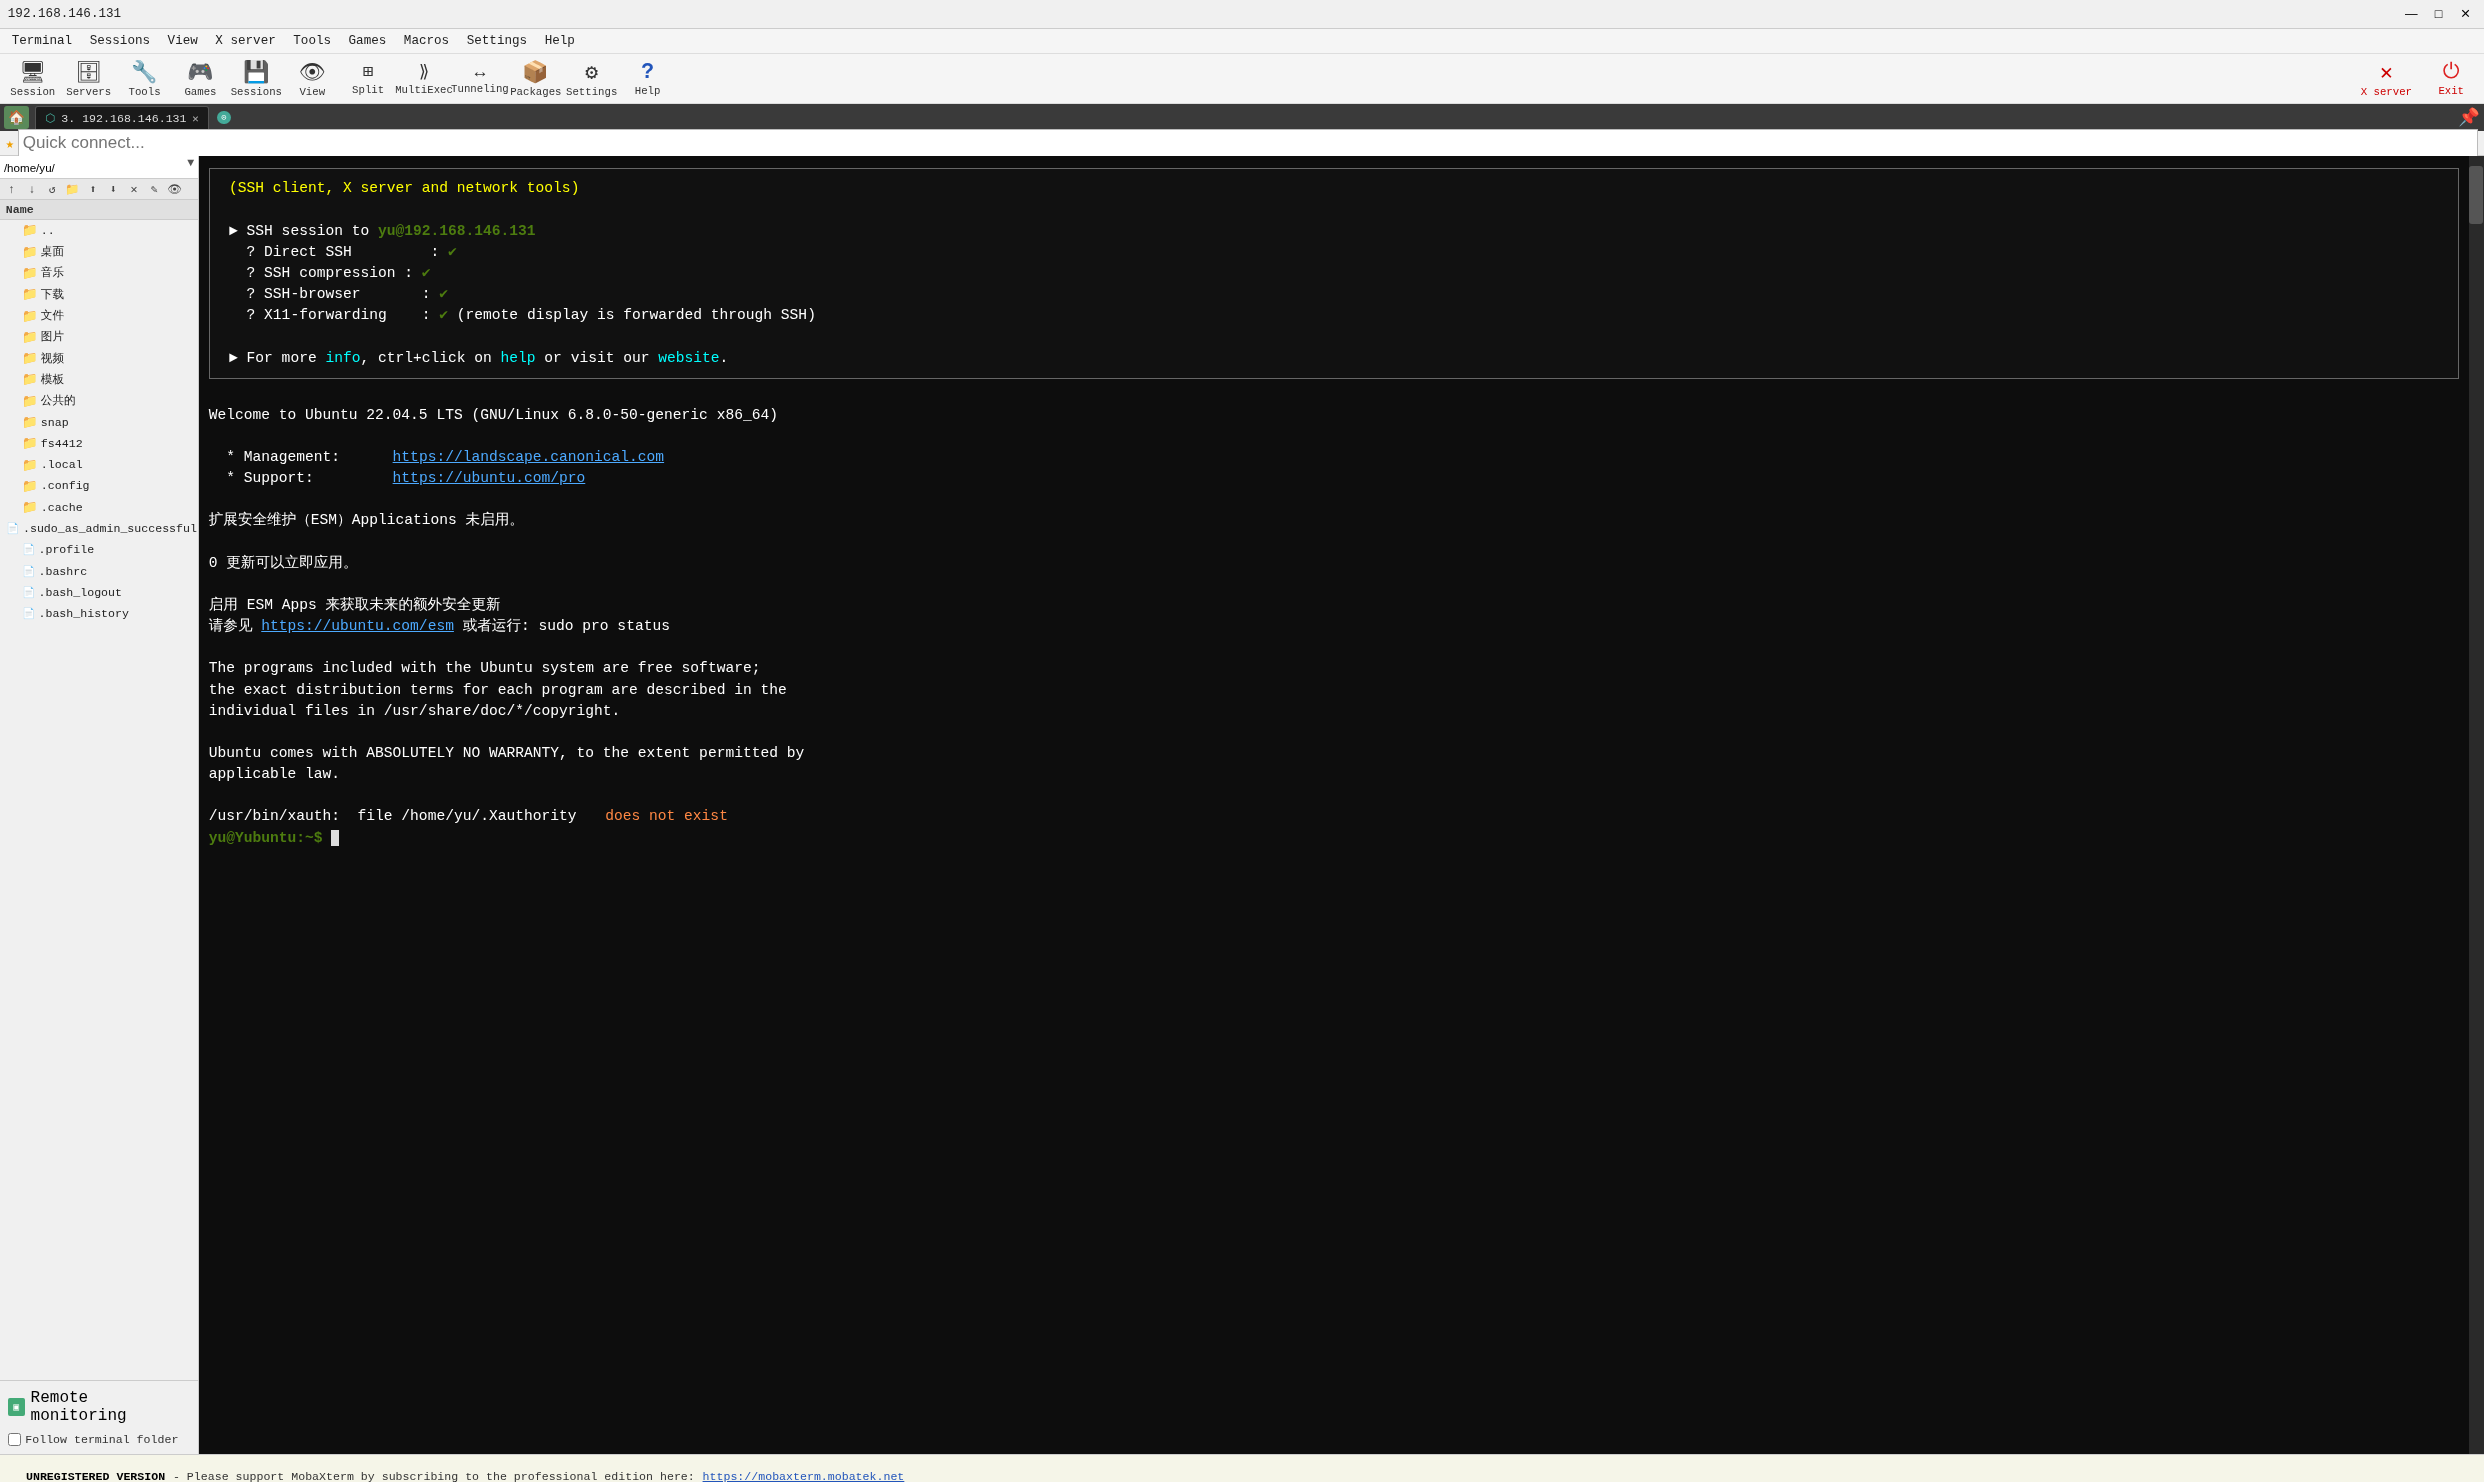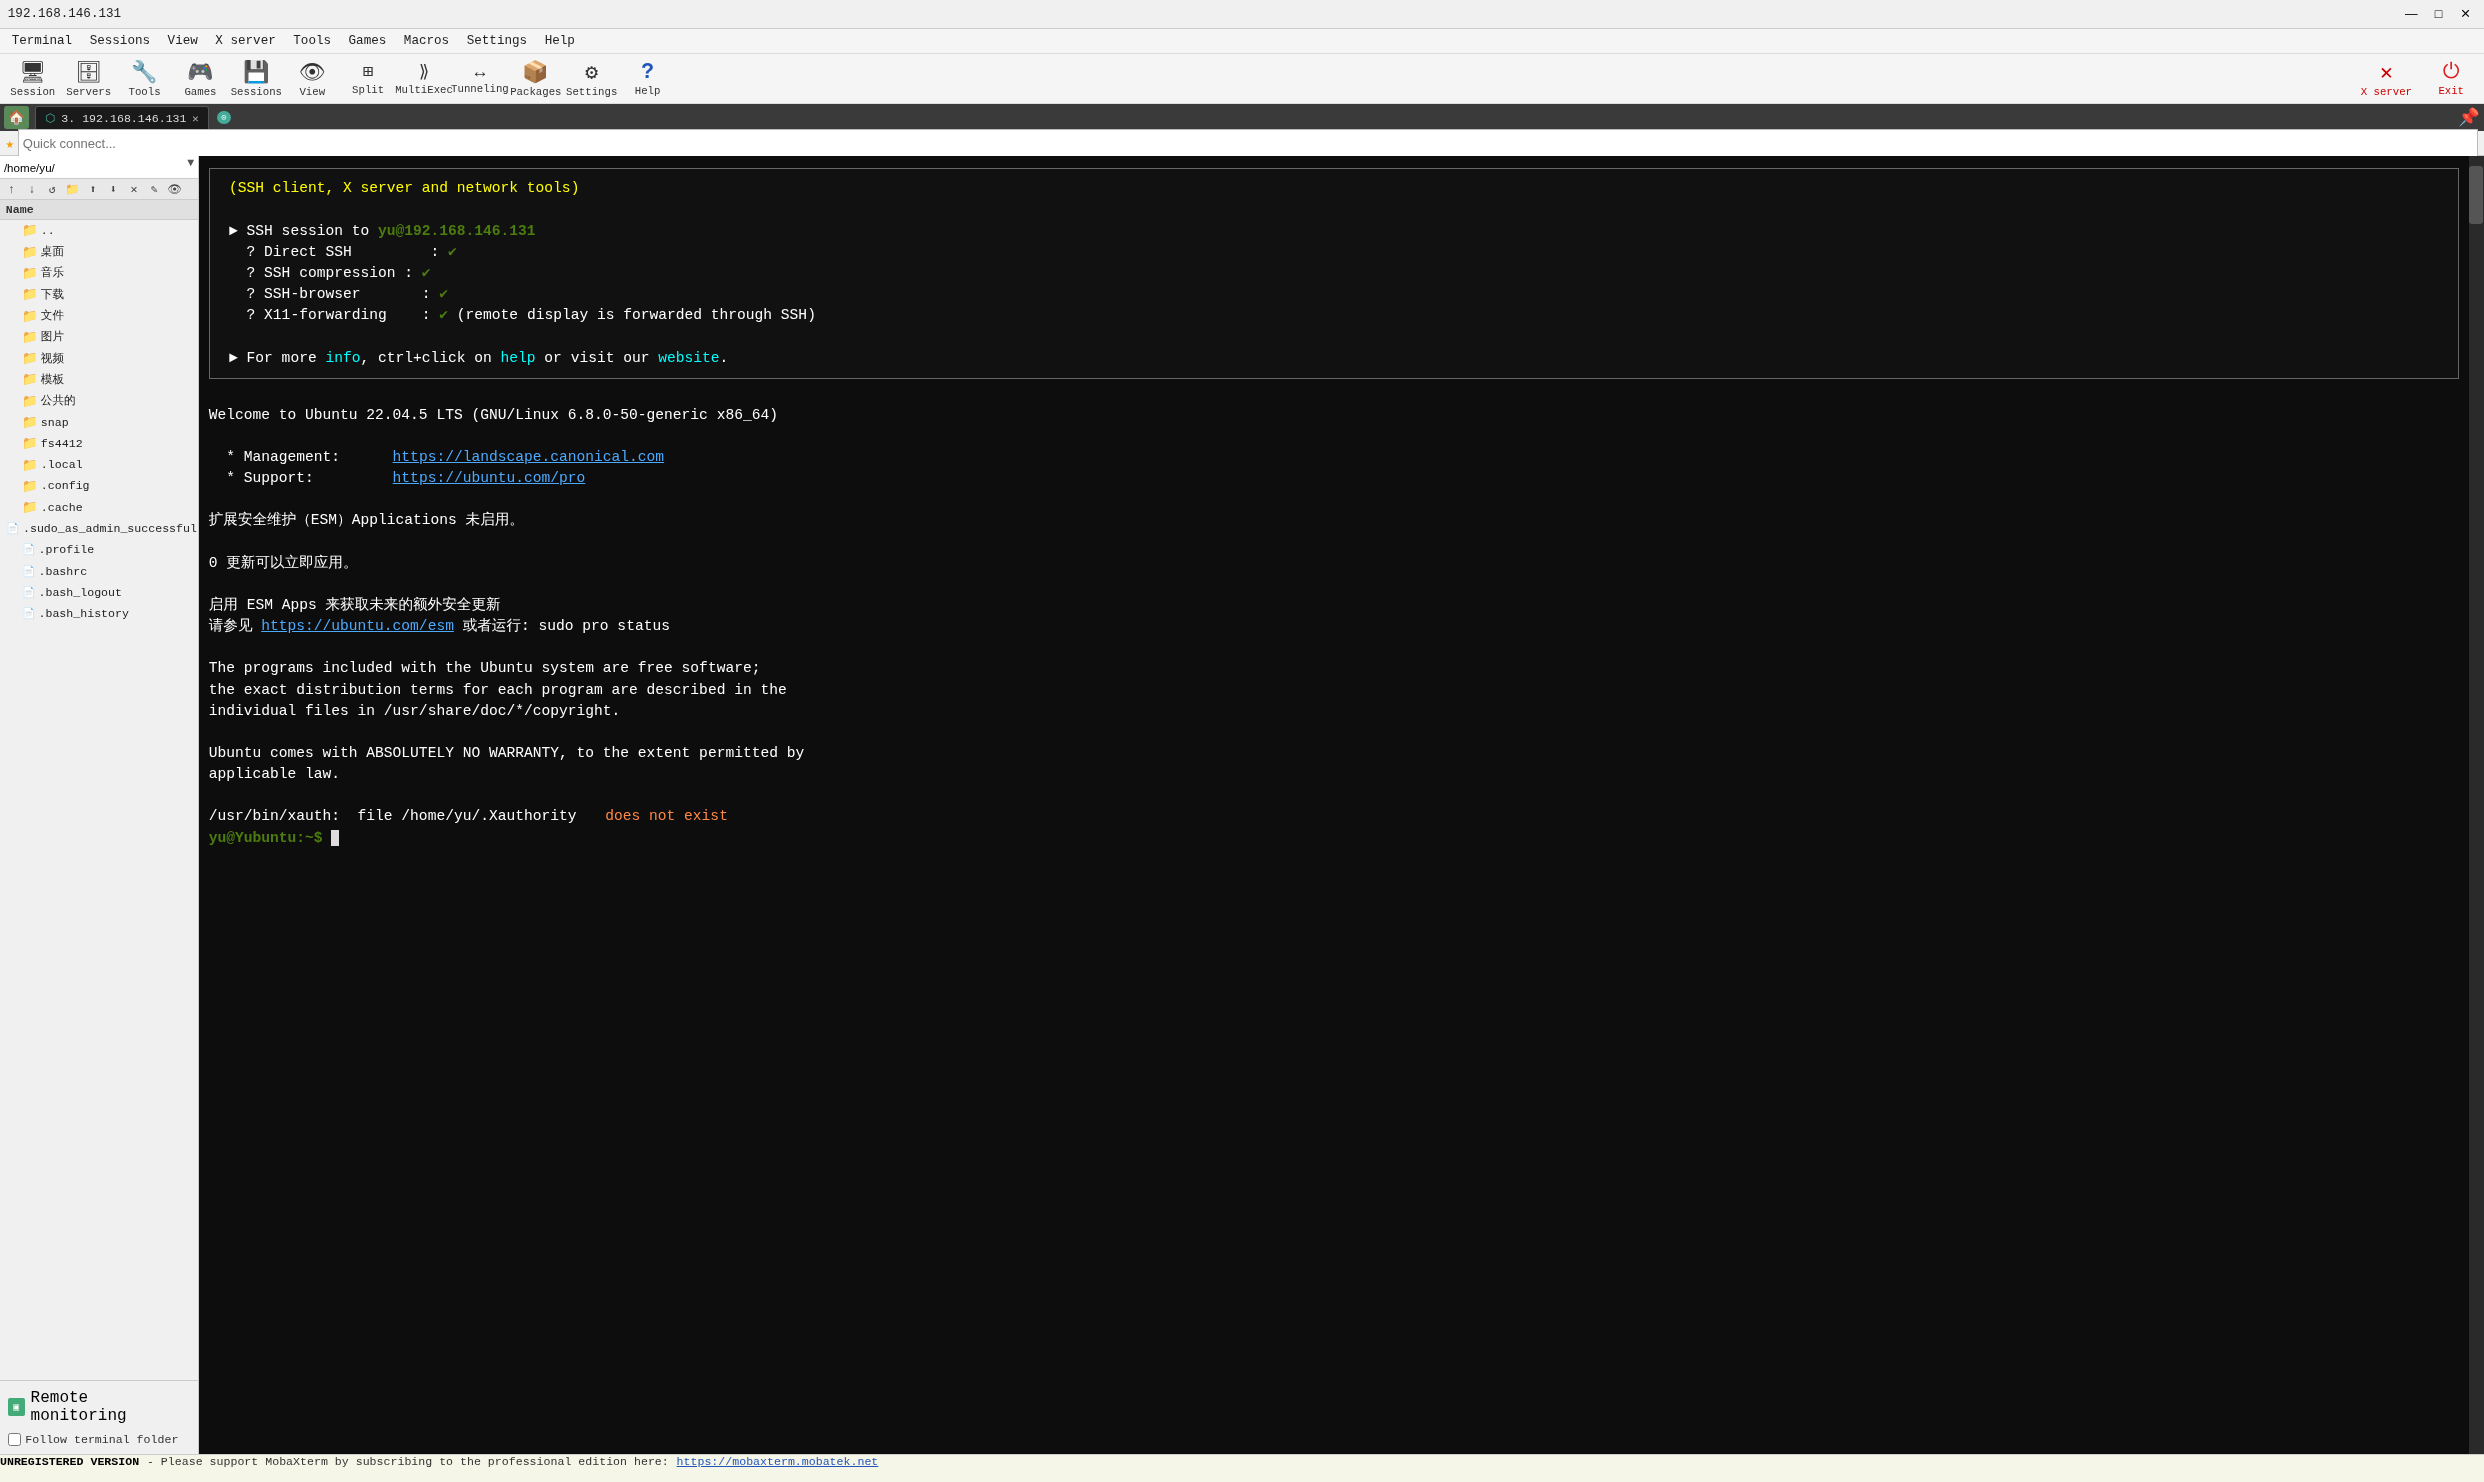--- a/index.html
+++ b/index.html
@@ -176,21 +176,21 @@
       align-items: center;
       background: #f0f0f0;
       height: 25px;
       padding: 0 5.8px;
       border-bottom: 1px solid #ccc;
       gap: 3.9px;
     }
     #quick-connect-input {
       flex: 1;
       height: 29px;
-      font-size: 13px;
+      font-size: 17px;
       border: 1px solid #bbb;
       padding: 0 3.9px;
       background: white;
     }
 
     
     #main-area {
       display: flex;
       height: calc(1483px - 29px - 25px - 50px - 27px - 25px - 29px);
     }
@@ -318,24 +318,24 @@
 
     
     #right-panel {
       width: 15.5px;
       background: #2a2a2a;
     }
 
     
     #status-bar {
       display: flex;
-      align-items: flex-start;
+      align-items: flex-end;
       background: #f5f5e8;
       height: 29px;
-      padding: 0 0;
+      padding: 0 26px;
       border-top: 1px solid #ccc;
       font-size: 11.6px;
       color: #333;
       gap: 7.8px;
     }
     #status-unregistered { color: #000; font-weight: bold; }
     #status-link { color: #2255bb; text-decoration: underline; cursor: pointer; }
 
     
     .t-green { color: #4d7c0f; font-weight: bold; }

